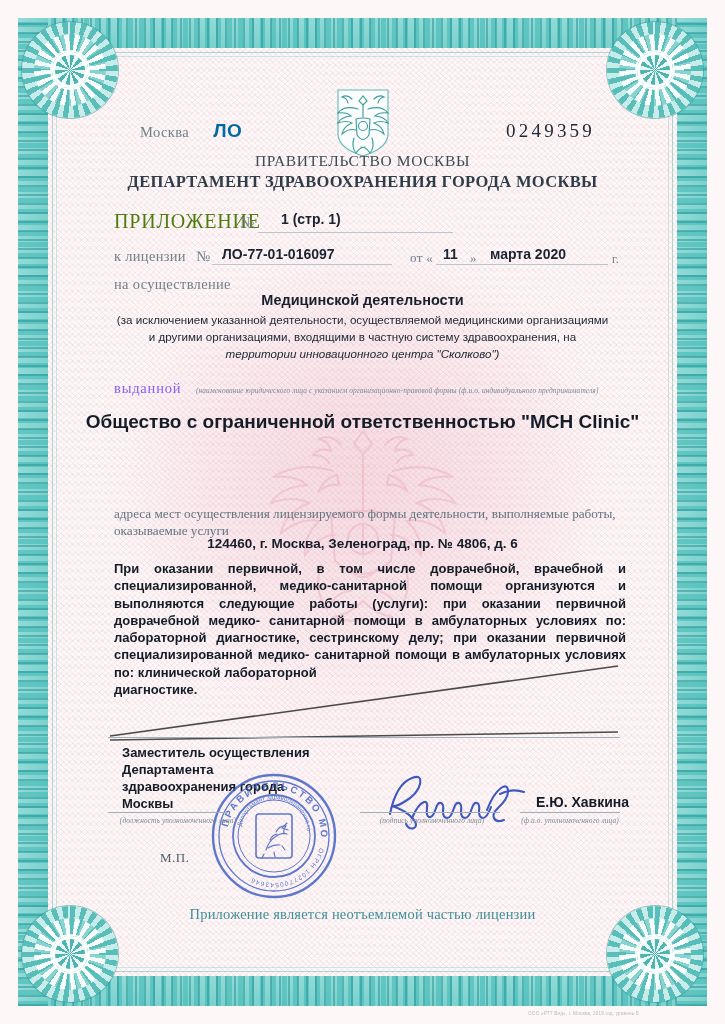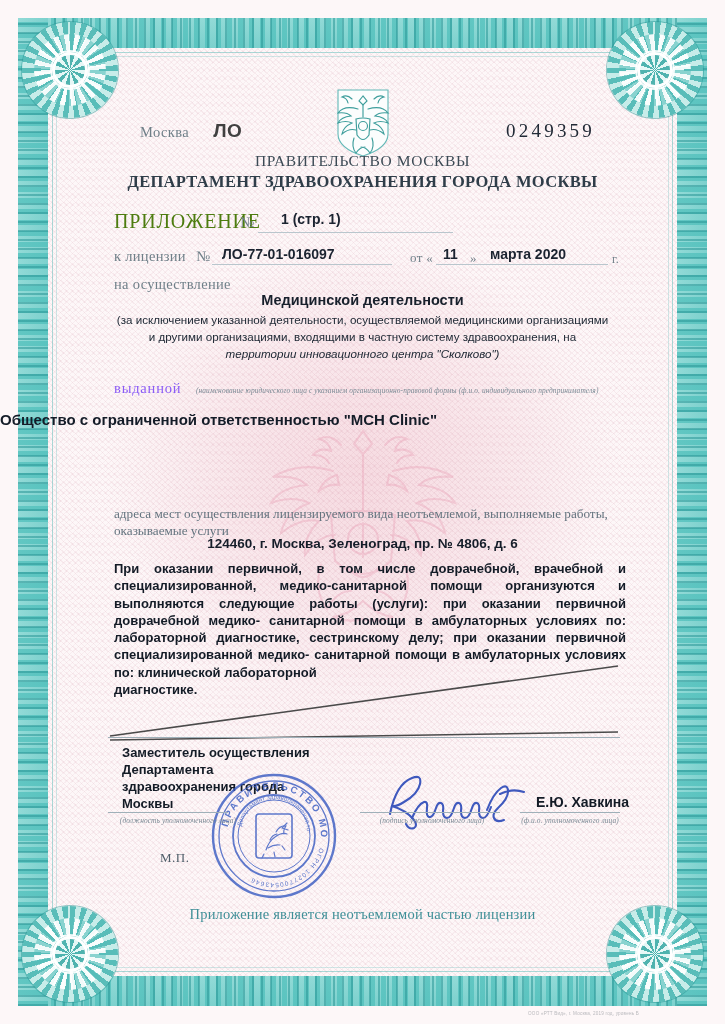--- a/index.html
+++ b/index.html
@@ -70,21 +70,21 @@
   .watermark{position:absolute;left:50%;top:415px;transform:translateX(-50%);
     width:300px;height:230px;opacity:.38;}
 
   
   .content{position:absolute;left:0;top:0;right:0;bottom:0;}
 
   .serial-row{position:absolute;left:140px;top:120px;width:455px;display:flex;
     align-items:center;justify-content:space-between;}
   .lbl-ser{font-size:14.5px;color:#6f7f88;letter-spacing:.4px;}
   .val-ser{font-family:"Liberation Sans",sans-serif;font-weight:bold;font-size:19px;
-    color:#404040;margin-left:24px;letter-spacing:.5px;}
+    color:#0369a1;margin-left:24px;letter-spacing:.5px;}
   .serial-left{display:flex;align-items:baseline;}
   .val-num{font-size:19px;color:#222a36;letter-spacing:3.2px;font-family:"Liberation Serif",serif;margin-left:48px;}
 
   .crest{position:absolute;left:50%;top:88px;transform:translateX(-50%);width:58px;height:70px;}
 
   .gov{position:absolute;left:0;right:0;text-align:center;color:#3c4a55;}
   .gov1{top:152px;font-size:15.5px;letter-spacing:.6px;}
   .gov2{top:172px;font-size:16.5px;font-weight:bold;letter-spacing:.3px;color:#2f3d49;}
 
   .f-label{position:absolute;color:#6f7f88;font-size:14.5px;letter-spacing:.3px;}
@@ -94,22 +94,22 @@
 
   .big-label{position:absolute;font-size:20px;color:#4d7c0f;letter-spacing:.8px;}
 
   .act-title{position:absolute;left:0;right:0;text-align:center;
     font-family:"Liberation Sans",sans-serif;font-weight:bold;font-size:14.5px;color:#18202c;}
   .act-sub{position:absolute;left:92px;right:92px;text-align:center;
     font-family:"Liberation Sans",sans-serif;font-size:11.6px;color:#202a36;line-height:1.42;}
 
   .cap-it{position:absolute;font-style:italic;font-size:7.4px;color:#7b8a95;letter-spacing:.1px;}
 
-  .org{position:absolute;left:0;right:0;
-    font-family:"Liberation Sans",sans-serif;font-weight:bold;font-size:15px;color:#141c28;}
+  .org{position:absolute;left:0;right:0;text-align:center;
+    font-family:"Liberation Sans",sans-serif;font-weight:bold;font-size:19px;color:#141c28;}
 
   .addr-cap{position:absolute;left:114px;right:96px;font-size:13.2px;color:#63737e;line-height:1.34;}
   .addr{position:absolute;left:0;right:0;text-align:center;
     font-family:"Liberation Sans",sans-serif;font-weight:bold;font-size:13.5px;color:#151d29;}
 
   .body-txt{position:absolute;left:114px;width:512px;text-align:justify;
     font-family:"Liberation Sans",sans-serif;font-weight:bold;font-size:13px;color:#131b26;
     line-height:1.33;}
   .body-txt .lastline{display:block;text-align:left;}
 
@@ -222,21 +222,21 @@
 
     <div class="act-title" style="top:292px;">Медицинской деятельности</div>
     <div class="act-sub" style="top:312px;">(за исключением указанной деятельности, осуществляемой медицинскими организациями</div>
     <div class="act-sub" style="top:329px;">и другими организациями, входящими в частную систему здравоохранения, на</div>
     <div class="act-sub" style="top:346px;font-style:italic;">территории инновационного центра "Сколково")</div>
 
     <div class="big-label" style="left:114px;top:380px;font-size:14.5px;color:#8b5cf6;">выданной</div>
     <div class="cap-it" style="left:196px;top:386px;width:420px;">(наименование юридического лица с указанием организационно-правовой формы  (ф.и.о. индивидуального предпринимателя)</div>
     <div class="org" style="top:411px;">Общество с ограниченной ответственностью "MCH Clinic"</div>
 
-    <div class="addr-cap" style="top:505px;">адреса мест осуществления лицензируемого вида неотъемлемой, выполняемые работы,</div>
+    <div class="addr-cap" style="top:505px;">адреса мест осуществления лицензируемого формы деятельности, выполняемые работы,</div>
     <div class="addr-cap" style="top:522px;">оказываемые услуги</div>
     <div class="addr" style="top:536px;">124460, г. Москва, Зеленоград, пр. № 4806, д. 6</div>
 
     <div class="body-txt" style="top:560px;">
       <span>При оказании первичной, в том числе доврачебной, врачебной и</span>
       <span>специализированной, медико-санитарной помощи организуются и выполняются</span>
       <span>следующие работы (услуги): при оказании первичной доврачебной медико-</span>
       <span>санитарной помощи в амбулаторных условиях по: лабораторной диагностике,</span>
       <span>сестринскому делу; при оказании первичной специализированной медико-</span>
       <span>санитарной помощи в амбулаторных условиях по: клинической лабораторной</span>

